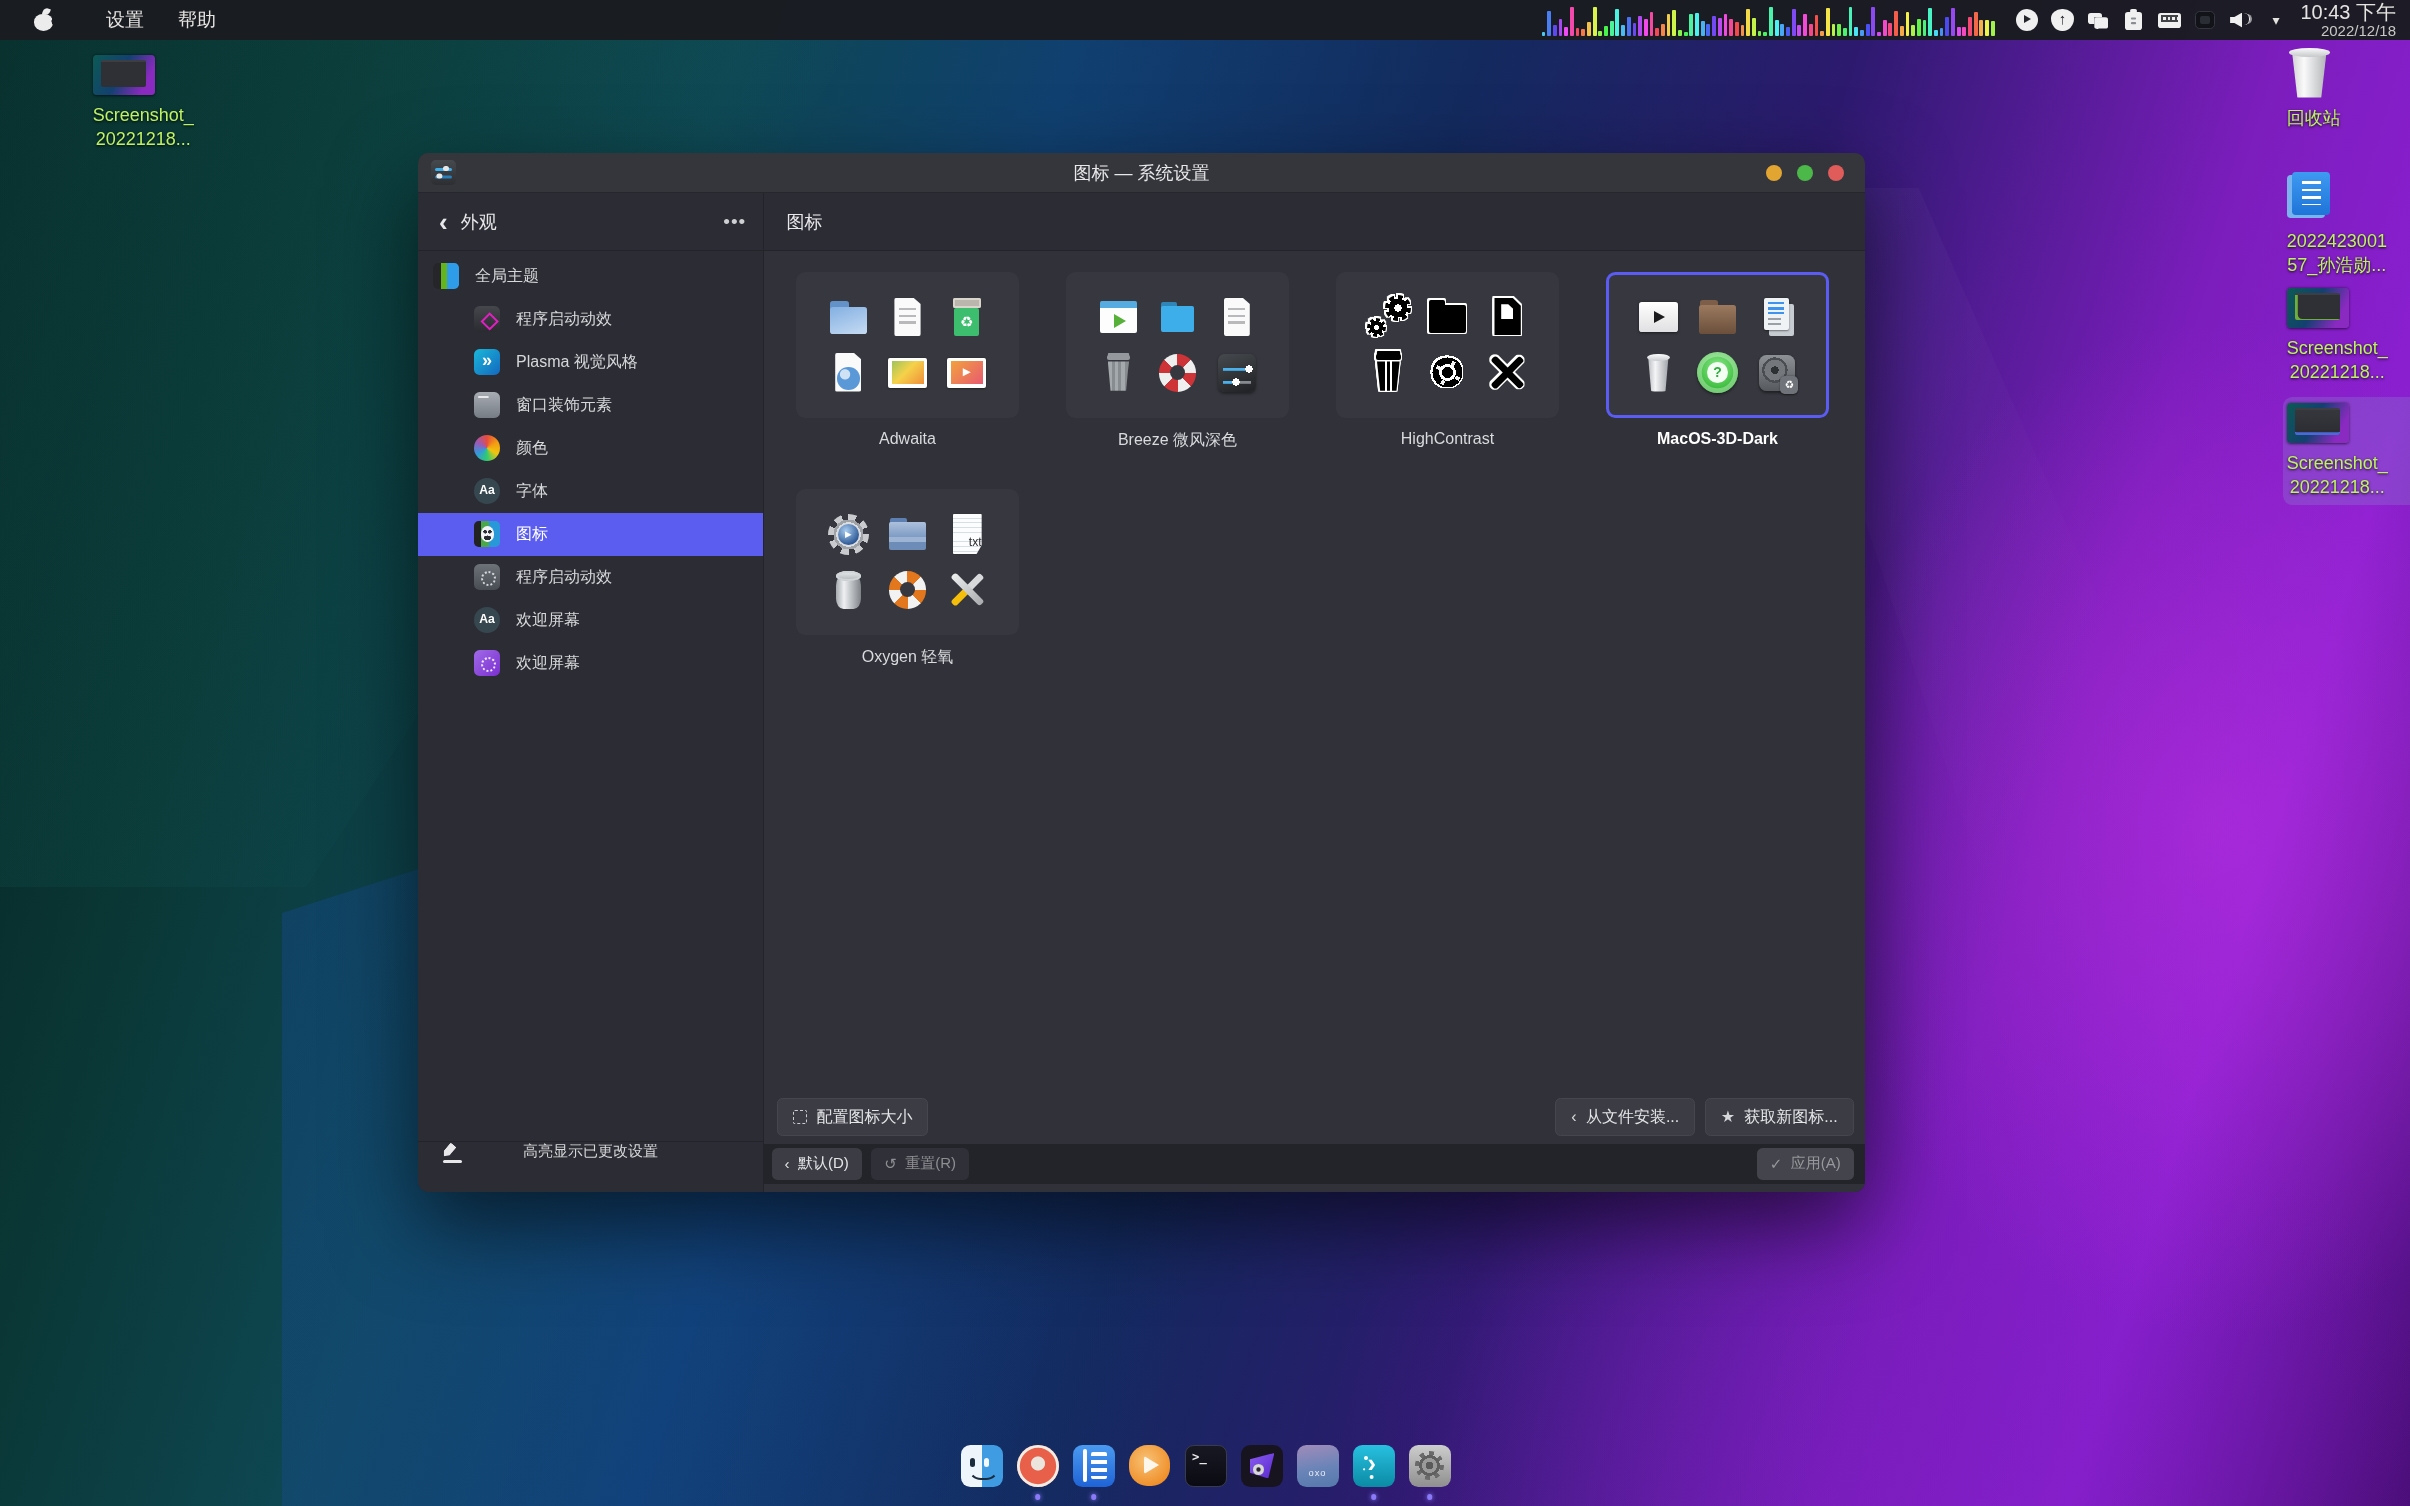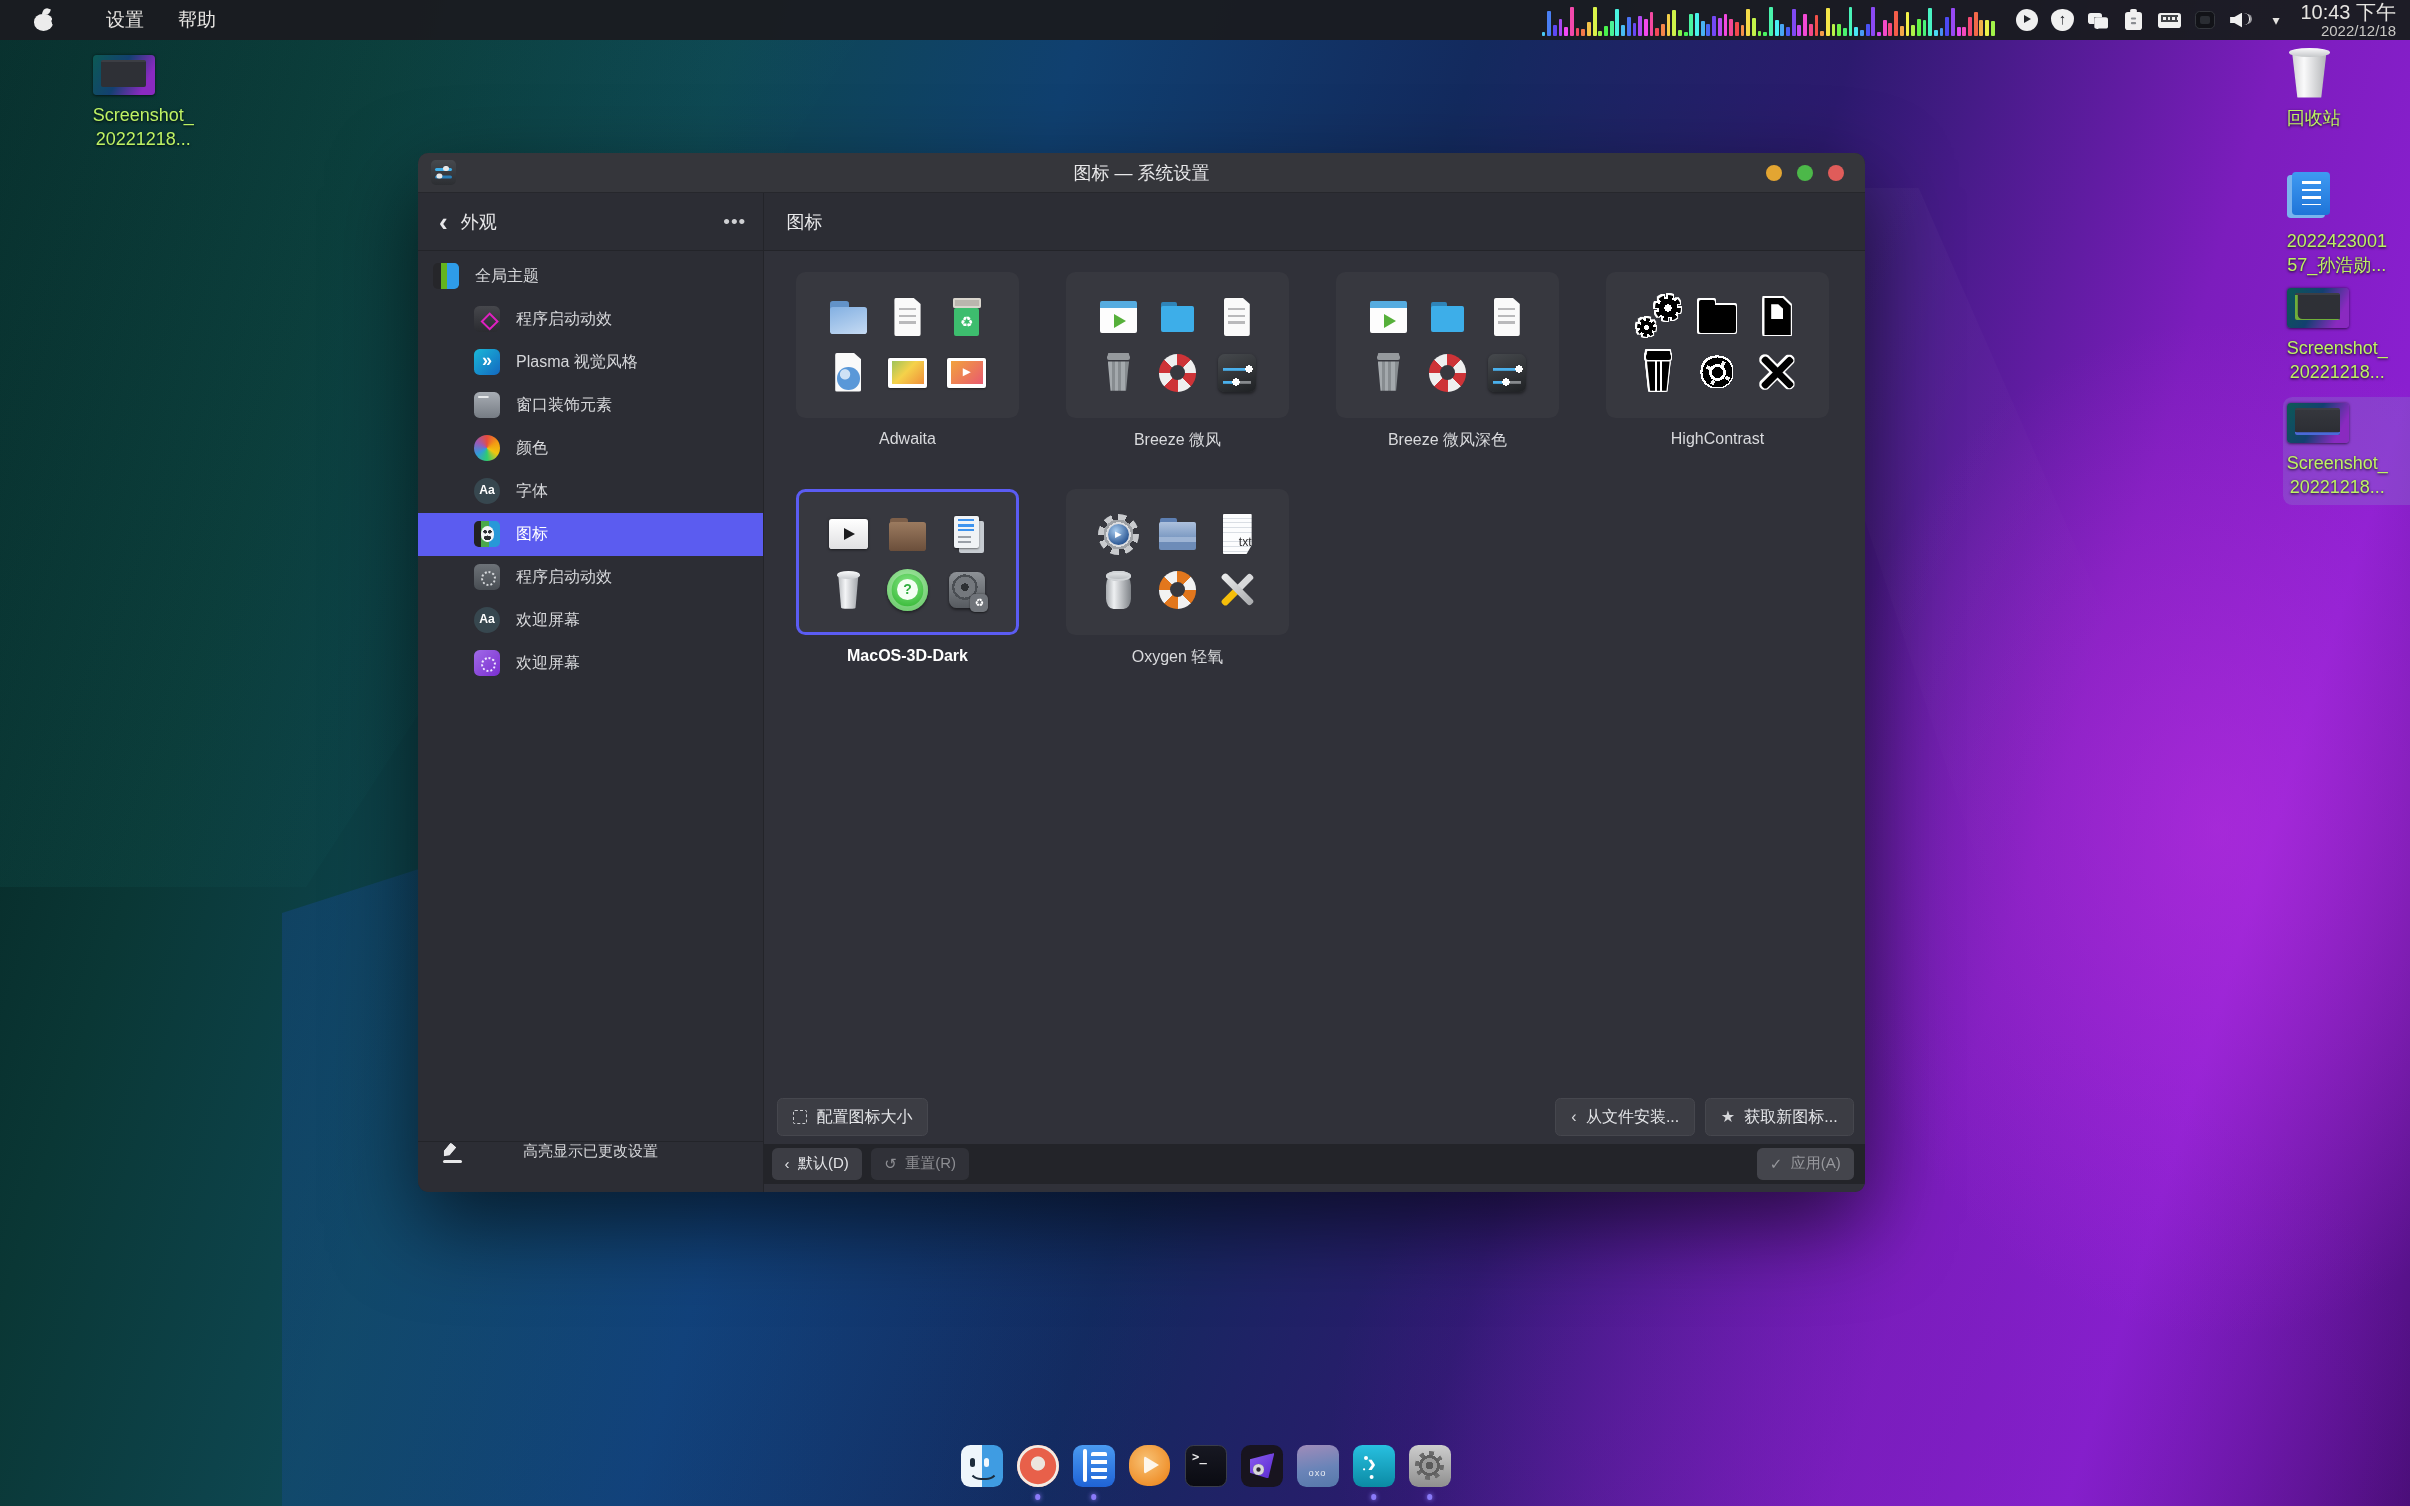--- a/index.html
+++ b/index.html
@@ -590,31 +590,20 @@
                 <div class="mi th0-ic1 d-doc"></div>
                 <div class="mi th0-ic2"></div>
                 <div class="mi th0-ic3"></div>
                 <div class="mi th0-ic4"></div>
                 <div class="mi th0-ic5"></div>
               </div>
               <div class="tile-label">Adwaita</div>
             </div>
             <div class="tile-wrap">
               <div class="tile">
-                <div class="mi th1-ic0"></div>
-                <div class="mi th1-ic1"></div>
-                <div class="mi th1-ic2 d-doc"></div>
-                <div class="mi th1-ic3"></div>
-                <div class="mi th1-ic4 ring-red"></div>
-                <div class="mi th1-ic5"></div>
-              </div>
-              <div class="tile-label">Breeze 微风</div>
-            </div>
-            <div class="tile-wrap">
-              <div class="tile">
                 <div class="mi th2-ic0"></div>
                 <div class="mi th2-ic1"></div>
                 <div class="mi th2-ic2 d-doc"></div>
                 <div class="mi th2-ic3"></div>
                 <div class="mi th2-ic4 ring-red"></div>
                 <div class="mi th2-ic5"></div>
               </div>
               <div class="tile-label">Breeze 微风深色</div>
             </div>
             <div class="tile-wrap">

